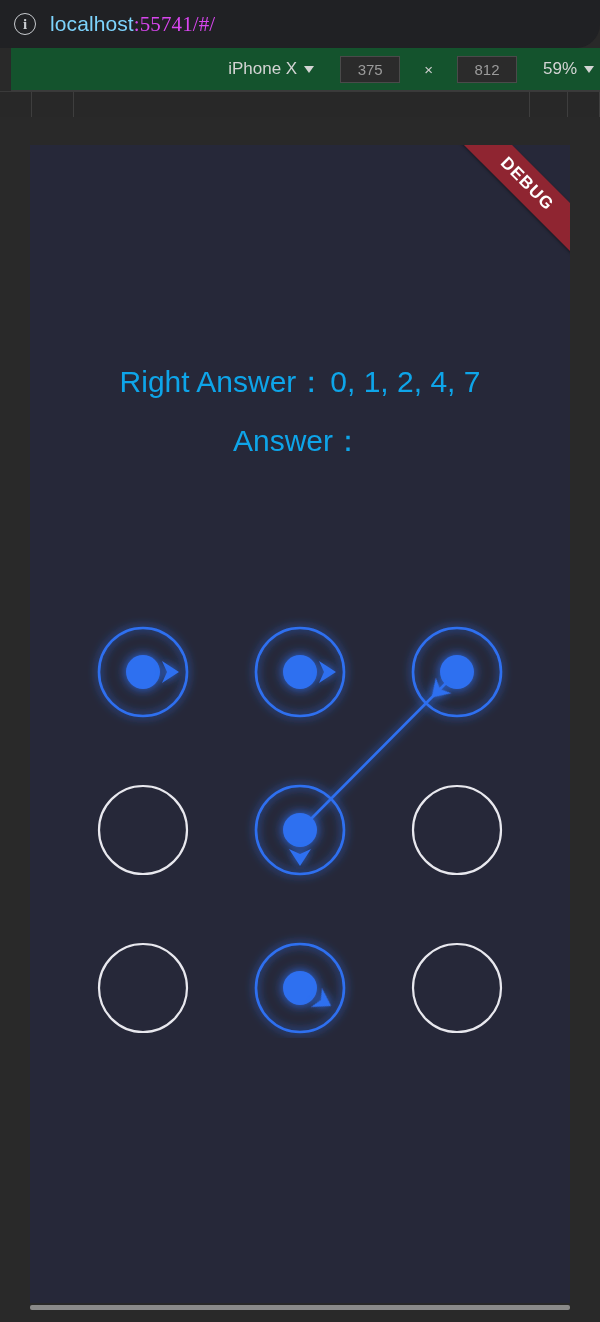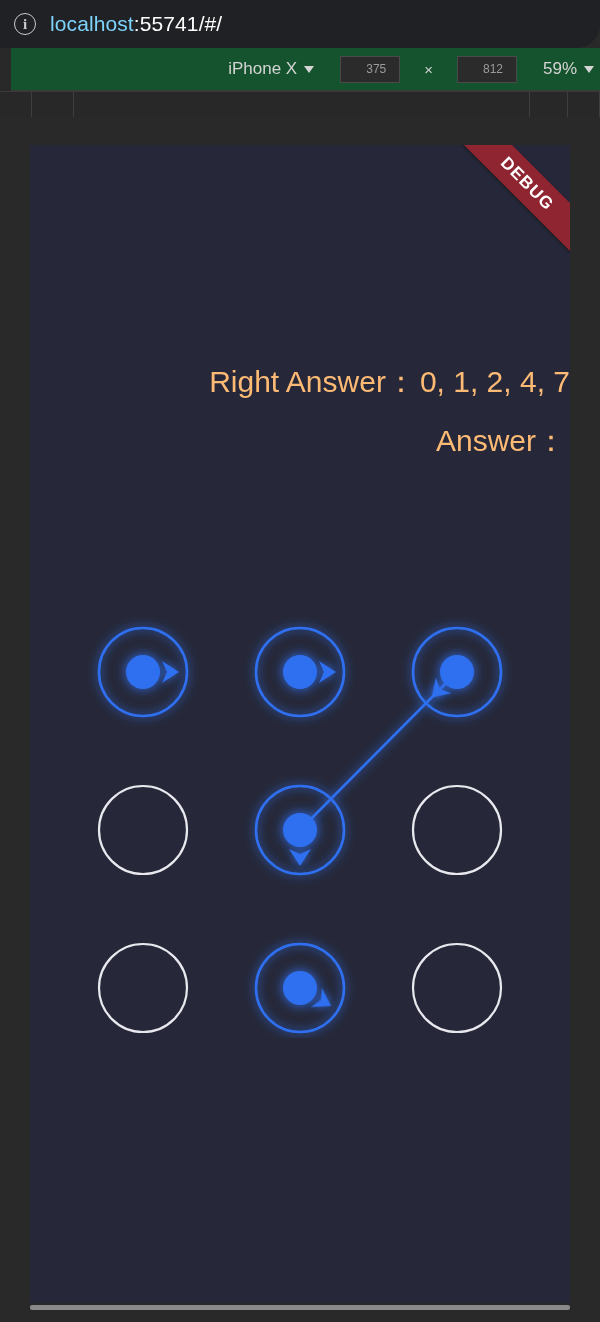--- a/index.html
+++ b/index.html
@@ -36,21 +36,21 @@
     line-height: 1;
     flex: none;
   }
   .url-text {
     margin-left: 14px;
     font-size: 21px;
     letter-spacing: .1px;
     white-space: nowrap;
   }
   .url-host { color: #7dd3fc; }
-  .url-rest { color: #ffffff; }
+  .url-rest { color: #d946ef; font-family: Liberation Serif, serif; }
 
   
   .devtoolbar {
     position: absolute;
     top: 48px; left: 11px;
     width: 600px; height: 43px;
     background: #14532d;
     border-bottom: 1px solid #3b3b3b;
     display: flex;
     align-items: center;
@@ -73,25 +73,24 @@
     border-left: 5.5px solid transparent;
     border-right: 5.5px solid transparent;
     border-top: 7px solid #d4d4d4;
     display: inline-block;
   }
   .dim-input {
     width: 60px; height: 27px;
     background: #2b2b2b;
     border: 1px solid #4a4a4a;
     color: #9b9b9b;
-    font-size: 12px;
+    font-size: 15px;
     font-family: "Liberation Sans", sans-serif;
-    text-align: left;
+    text-align: center;
     line-height: 25px;
-    padding-left: 25px;
   }
   .xsep {
     color: #cfcfcf;
     font-size: 15px;
     padding: 0 7px;
   }
 
   
   .tabstrip {
     position: absolute;
@@ -126,22 +125,22 @@
     padding: 7px 0;
     transform: rotate(45deg);
     transform-origin: center;
     box-shadow: 0 1px 3px rgba(0,0,0,.4);
   }
 
   
   .texts {
     position: absolute;
     top: 222px; left: 0; right: 0;
-    text-align: right;
-    color: #fdba74;
+    text-align: center;
+    color: #0ea5e9;
   }
   .line { font-size: 30px; line-height: 1.0; white-space: nowrap; }
   .line + .line { margin-top: 29px; }
   .ans-val { margin-left: 4px; }
 
   
   .lock {
     position: absolute;
     top: 453px; left: 0;
     width: 540px; height: 440px;

